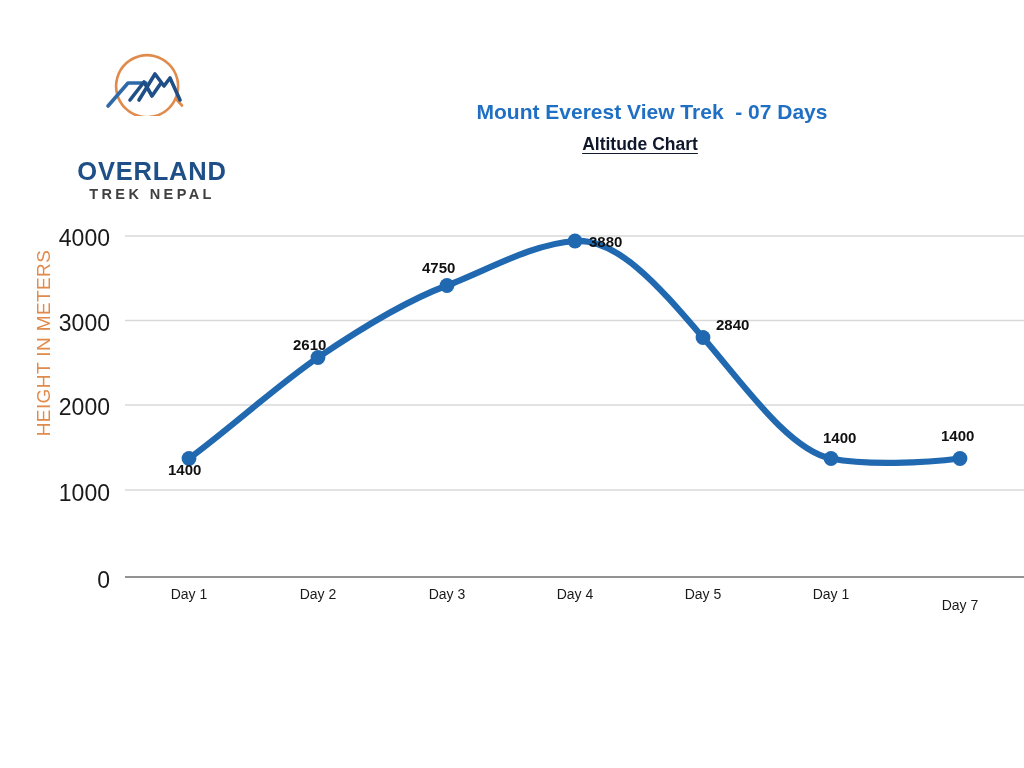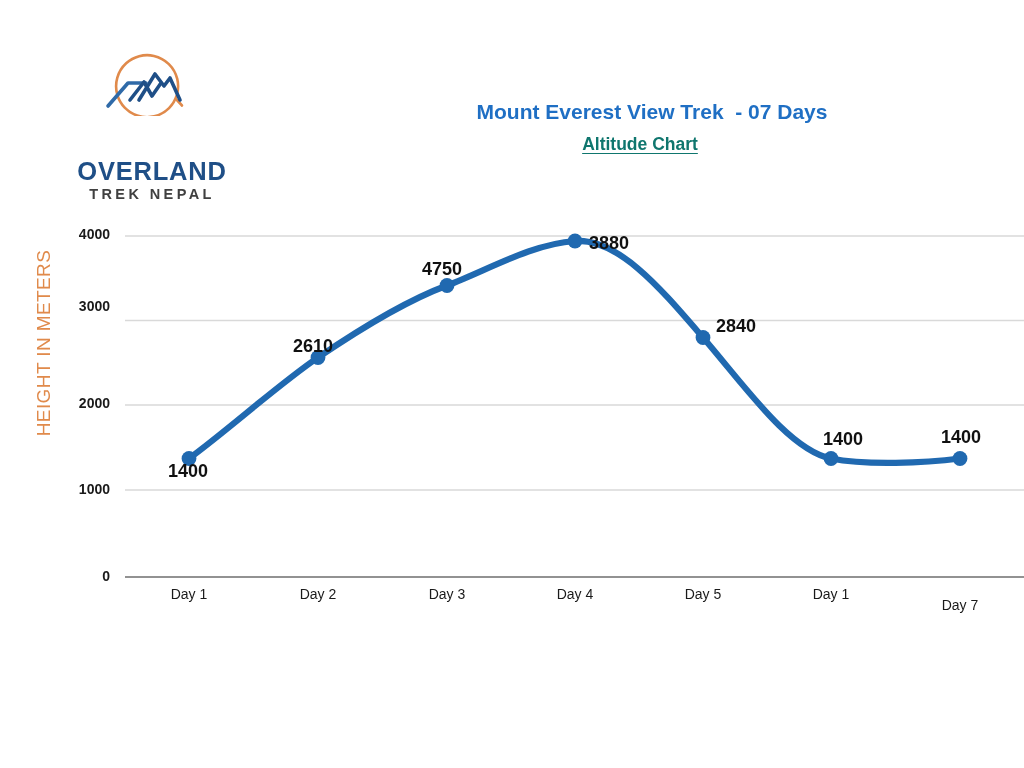--- a/index.html
+++ b/index.html
@@ -74,21 +74,21 @@
   #chart-subtitle {
     position: absolute;
     left: 0;
     top: 134px;
     width: 1000px;
     padding-left: 280px;
     box-sizing: border-box;
     text-align: center;
     font-size: 17.5px;
     font-weight: bold;
-    color: #0f766e;
+    color: #0f172a;
     text-decoration: underline;
     text-underline-offset: 3px;
   }
 
   
   #plot {
     position: absolute;
     left: 0;
     top: 0;
     width: 1024px;
@@ -105,36 +105,35 @@
     font-size: 19px;
     font-weight: normal;
     color: #e08a4b;
     letter-spacing: 0.4px;
     white-space: nowrap;
   }
   .y-tick-label {
     position: absolute;
     width: 70px;
     text-align: right;
+    font-size: 23px;
+    color: #1a1a1a;
+    line-height: 1;
+  }
+  .x-tick-label {
+    position: absolute;
+    width: 120px;
+    text-align: center;
     font-size: 14px;
     color: #1a1a1a;
     line-height: 1;
-    font-weight: bold;
-  }
-  .x-tick-label {
-    position: absolute;
-    width: 120px;
-    text-align: center;
-    font-size: 14px;
-    color: #1a1a1a;
-    line-height: 1;
   }
   .point-label {
     position: absolute;
-    font-size: 18px;
+    font-size: 15px;
     font-weight: bold;
     color: #101010;
     white-space: nowrap;
     line-height: 1;
   }
 </style>
 </head>
 <body>
 
 <div id="logo-block">
@@ -164,21 +163,21 @@
 <div id="chart-title">Mount Everest View Trek  - 07 Days</div>
 <div id="chart-subtitle">
   <span>Altitude Chart</span>
 </div>
 
 <div id="plot">
 
   <div id="y-axis-title">HEIGHT IN METERS</div>
 
   <div class="y-tick-label" style="left:40px; top:227px;">4000</div>
-  <div class="y-tick-label" style="left:40px; top:299px;">3000</div>
+  <div class="y-tick-label" style="left:40px; top:312px;">3000</div>
   <div class="y-tick-label" style="left:40px; top:396px;">2000</div>
   <div class="y-tick-label" style="left:40px; top:482px;">1000</div>
   <div class="y-tick-label" style="left:40px; top:569px;">0</div>
 
   <div class="x-tick-label" style="left:129px; top:587px;">Day 1</div>
   <div class="x-tick-label" style="left:258px; top:587px;">Day 2</div>
   <div class="x-tick-label" style="left:387px; top:587px;">Day 3</div>
   <div class="x-tick-label" style="left:515px; top:587px;">Day 4</div>
   <div class="x-tick-label" style="left:643px; top:587px;">Day 5</div>
   <div class="x-tick-label" style="left:771px; top:587px;">Day 1</div>

